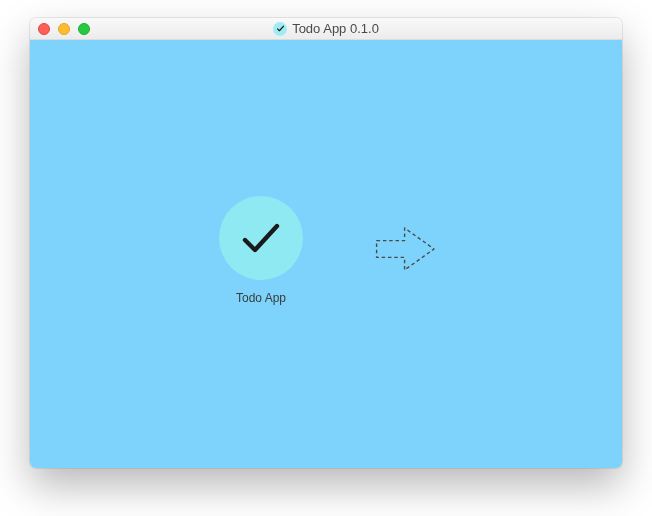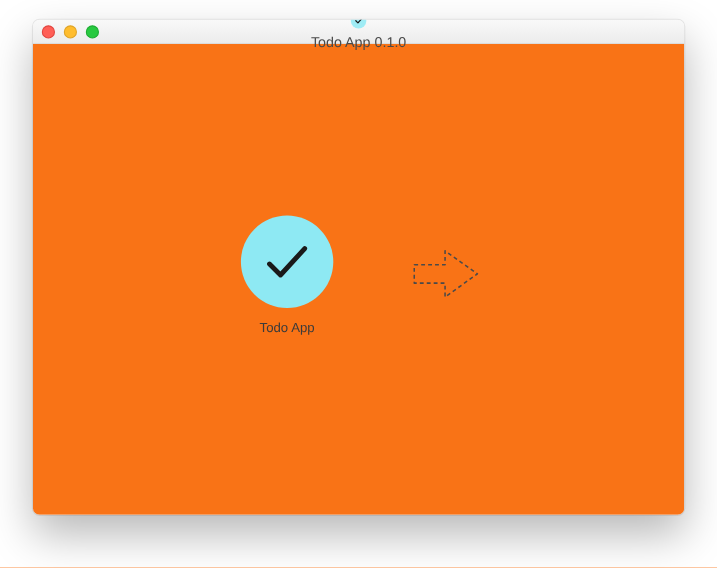--- a/index.html
+++ b/index.html
@@ -51,39 +51,38 @@
     .light.green { background: #28c940; border: 0.5px solid #1fad34; }
     .title-center {
       position: absolute;
       left: 0;
       right: 0;
       display: flex;
       align-items: center;
       justify-content: center;
       gap: 5px;
       pointer-events: none;
-      flex-direction: column;
     }
     .title-icon {
       width: 14px;
       height: 14px;
       border-radius: 50%;
       background: #9fecf5;
       display: flex;
       align-items: center;
       justify-content: center;
     }
     .title-icon svg { width: 9px; height: 9px; }
     .title-text {
       font-size: 13px;
       color: #4a4a4a;
     }
     .content {
       flex: 1;
-      background: #f97316;
+      background: #7dd3fc;
       display: flex;
       align-items: center;
       justify-content: center;
       gap: 50px;
       padding-bottom: 10px;
     }
     .item {
       display: flex;
       flex-direction: column;
       align-items: center;

